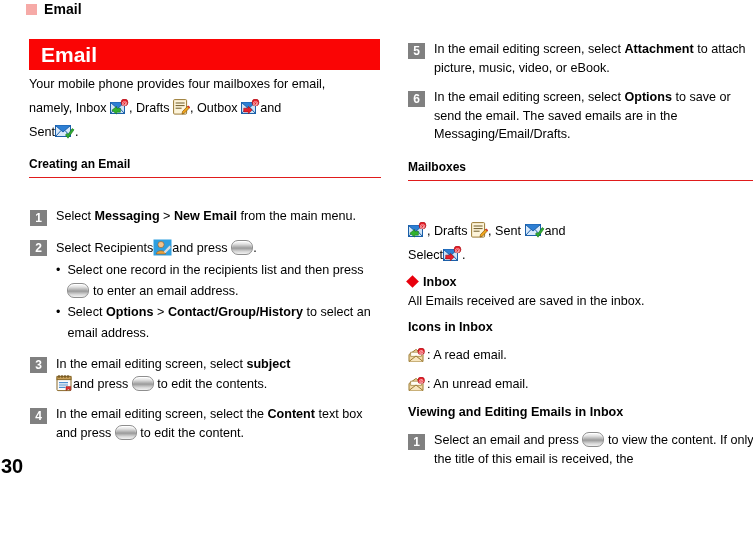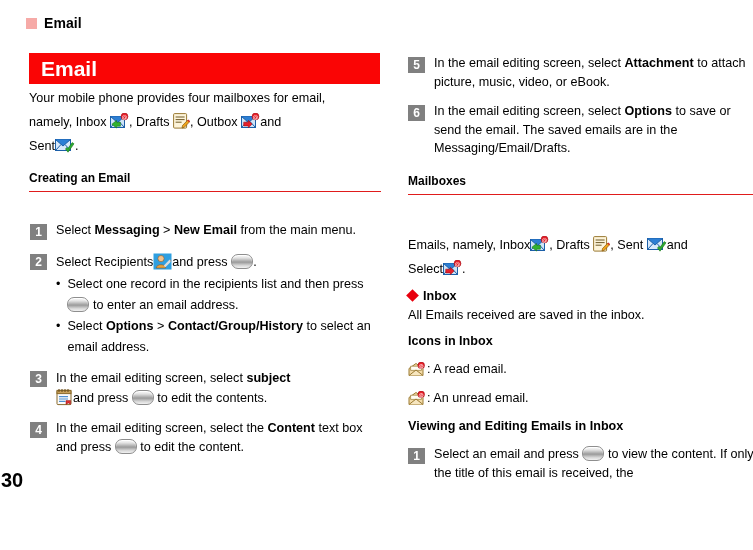--- a/index.html
+++ b/index.html
@@ -8,21 +8,20 @@
     width: 753px; height: 550px;
     background: #ffffff;
     font-family: "Liberation Sans", sans-serif;
     color: #000000;
     overflow: hidden;
   }
   .page {
     position: relative;
     width: 753px; height: 486px;
     background: #fff;
-    margin-top: 14px;
   }
 
   
   .running-header {
     position: absolute;
     left: 26px; top: 0px;
     display: flex; align-items: center; gap: 7px;
     height: 18px;
   }
   .header-marker {
@@ -302,21 +301,21 @@
         </div>
       </div>
 
       <div style="margin-top:14px;">
         <div class="h2">Mailboxes</div>
         <hr class="h2-rule">
       </div>
 
       <div class="body-text" style="margin-top:14px;">
         <br>
-        <span>Emails, namely, Inbox</span><span class="ico ico-mail">
+        <span class="ico ico-mail">
           <svg viewBox="0 0 19 17">
               <rect x="0.5" y="3.5" width="14" height="11" fill="#cfe4f7" stroke="#1b5fa8"></rect>
               <path d="M0.5 3.5 L7.5 9.5 L14.5 3.5" fill="#2d7fd4" stroke="#1b5fa8"></path>
               <path d="M0.5 14.5 L6 8.5 M14.5 14.5 L9 8.5" stroke="#1b5fa8" fill="none"></path>
               <path d="M3 15 L8 11 L8 13 L12 13 L12 17 L8 17 L8 19 Z" fill="#31b22e" stroke="#17751a" stroke-width=".6" transform="translate(-1,-3) scale(.95)"></path>
               <circle cx="14.5" cy="3.5" r="3.4" fill="#e8202a" stroke="#9e0c14" stroke-width=".6"></circle>
               <text x="14.5" y="6.1" font-size="5.4" fill="#ffffff" text-anchor="middle" font-family="DejaVu Sans, sans-serif">@</text>
             </svg>
         </span><span>, Drafts</span>
         <span class="ico ico-note">

